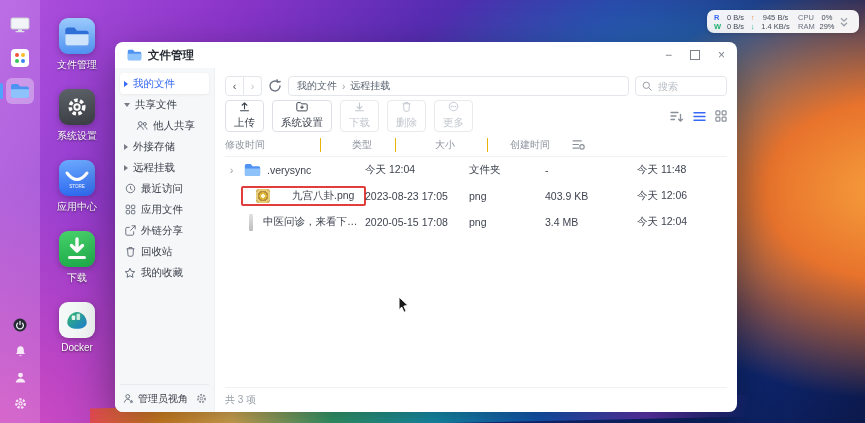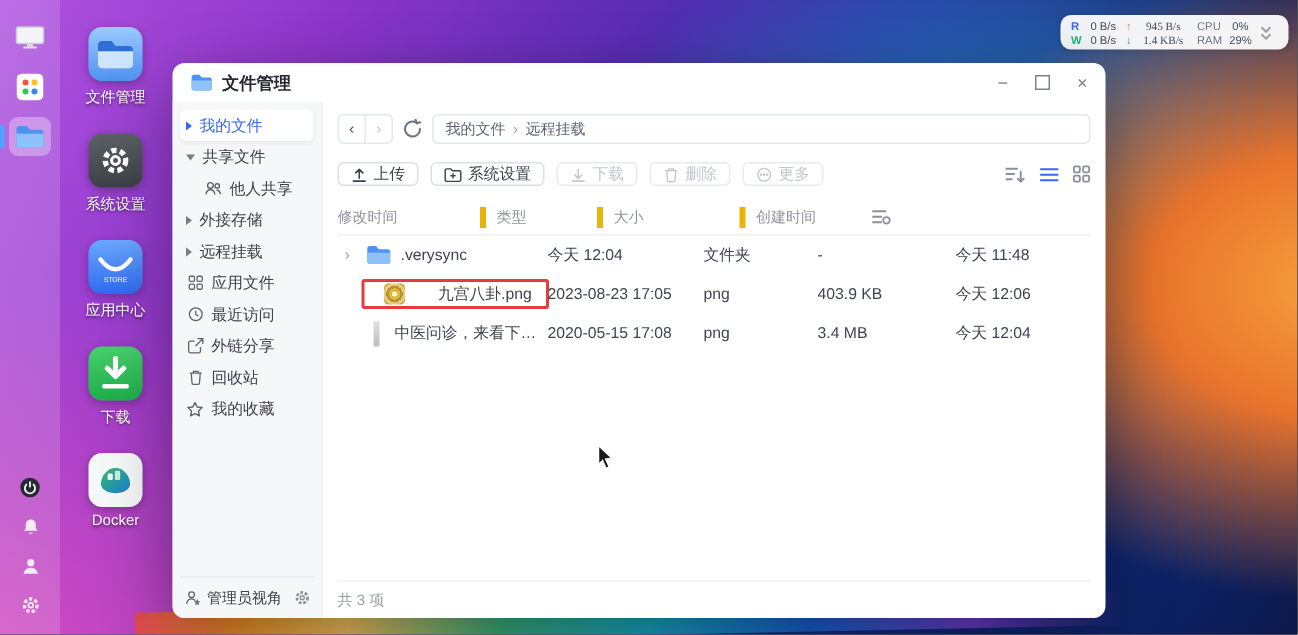--- a/index.html
+++ b/index.html
@@ -56,34 +56,34 @@
   .navgrp{display:flex;}
   .navbtn{width:17px;height:18px;border:1px solid #e3e6ea;background:#fff;display:flex;align-items:center;justify-content:center;font-size:11px;}
   .navbtn.b{border-radius:4px 0 0 4px;color:#4e5560;}
   .navbtn.f{border-radius:0 4px 4px 0;border-left:none;color:#c0c4cc;}
   .pathfield{flex:1;height:18px;border:1px solid #e3e6ea;border-radius:4px;display:flex;align-items:center;gap:5px;padding:0 8px;font-size:10px;color:#5a6472;}
   .psep{color:#9aa0a8;}
   .searchfield{width:78px;height:18px;border:1px solid #e3e6ea;border-radius:4px;display:flex;align-items:center;gap:4px;padding:0 6px;}
   .searchfield input{border:none;outline:none;width:100%;font-size:10px;color:#5a6472;font-family:inherit;background:transparent;}
   .searchfield input::placeholder{color:#b7bdc5;}
   .toolbar{height:26px;display:flex;align-items:center;gap:8px;margin-bottom:4px;}
-  .tbtn{height:16px;display:inline-flex;align-items:center;gap:4px;padding:0 8px;border:1px solid #dcdfe6;border-radius:4px;background:#fff;font-size:10.5px;color:#3c424d;}
+  .tbtn{height:32px;display:inline-flex;align-items:center;gap:4px;padding:0 8px;border:1px solid #dcdfe6;border-radius:4px;background:#fff;font-size:10.5px;color:#3c424d;flex-direction:column;}
   .tbtn.dis{color:#c2c7cf;border-color:#e8eaee;}
   .tbtn.dis svg *{stroke:#c2c7cf;}
   .tb-right{margin-left:auto;display:flex;align-items:center;gap:9px;}
   
   .thead{height:23px;display:flex;align-items:center;border-bottom:1px solid #f0f1f3;font-size:10px;color:#9095a0;}
   .trow{height:26px;display:flex;align-items:center;font-size:10.5px;color:#3f4450;}
   .c-name{flex:1;display:flex;align-items:center;gap:6px;min-width:0;}
   .c-mod{width:96px;flex:none;}
   .c-type{width:68px;flex:none;}
   .c-size{width:84px;flex:none;}
   .c-crea{width:70px;flex:none;}
   .c-cfg{width:20px;flex:none;display:flex;justify-content:flex-end;}
-  .thead .c-type,.thead .c-size,.thead .c-crea{border-left:4px solid #eab308;padding-left:7px;}
+  .thead .c-type,.thead .c-size,.thead .c-crea{border-left:1px solid #eab308;padding-left:7px;text-align:center;}
   .trow .c-type,.trow .c-size,.trow .c-crea{padding-left:8px;}
   .thead .c-type,.thead .c-size{margin-left:-1px;}
   .cb{width:11px;height:11px;border:1px solid #cdd2d9;border-radius:2px;background:#fff;flex:none;}
   .sortglyphs{margin-left:auto;margin-right:6px;display:flex;flex-direction:column;gap:1px;}
   .sg{width:0;height:0;border-left:3px solid transparent;border-right:3px solid transparent;}
   .sg.up{border-bottom:4px solid #b9bec6;}
   .sg.dn{border-top:4px solid #b9bec6;}
   .expander{width:13px;color:#9aa0a8;font-size:11px;text-align:center;flex:none;}
   .redbox{display:inline-flex;align-items:flex-end;gap:22px;border:2px solid #e23d3d;border-radius:2px;padding:1px 10px 1px 13px;margin-left:-3px;}
   .mandala{width:14px;height:14px;border-radius:3px;flex:none;
@@ -91,21 +91,21 @@
   .sliver{width:4px;height:17px;background:linear-gradient(180deg,#e2e2e2,#bdbdbd);border-radius:1px;flex:none;margin-left:5px;margin-right:4px;}
   .fname{white-space:nowrap;overflow:hidden;text-overflow:ellipsis;}
   .spacer{flex:1;position:relative;}
   .statusbar{height:24px;border-top:1px solid #eef0f2;display:flex;align-items:center;font-size:10px;color:#9aa0a8;}
   
   .stats{position:absolute;left:707px;top:10px;width:152px;height:23px;background:rgba(255,255,255,.94);border-radius:7px;
     box-shadow:0 1px 4px rgba(0,0,0,.15);display:flex;align-items:center;padding:0 5px 0 7px;box-sizing:border-box;z-index:6;}
   .stats .col{display:flex;flex-direction:column;justify-content:center;line-height:9px;font-size:7.5px;}
   .stats .col span{display:block;}
   .stats .num{text-align:center;color:#454c59;}
-  .w8{width:9px;} .w24{width:25px;} .w9{width:9px;text-align:center;} .w36{width:37px;font-family:Liberation Serif, serif;} .w20{width:20px;color:#6b7280;} .w16{width:18px;}
+  .w8{width:9px;} .w24{width:25px;} .w9{width:9px;text-align:center;} .w36{width:37px;} .w20{width:20px;color:#6b7280;} .w16{width:18px;}
   .rlab{color:#3568f5;font-weight:bold;} .wlab{color:#21b573;font-weight:bold;}
   .up{color:#f08a3c;} .dn2{color:#21b573;}
   .stats .chev{margin-left:3px;display:flex;}
   
   .cursor{position:absolute;left:398px;top:296px;z-index:40;}
   svg{display:block;}
 </style>
 </head>
 <body>
 
@@ -308,39 +308,39 @@
           <span>外接存储</span>
         </div>
         <div class="s-item">
           <span class="tri-r"></span>
           <span>远程挂载</span>
         </div>
         <div class="s-item">
           <span class="s-ic">
             <svg width="11" height="11" viewBox="0 0 14 14">
                 <g fill="none" stroke="#5a6472" stroke-width="1.1">
+                  <circle cx="7" cy="7" r="5.4"></circle>
+                  <path d="M7 4v3.2l2.3 1.4"></path>
+                </g>
+              </svg>
+          </span>
+          <span>最近访问</span>
+        </div>
+        <div class="s-item">
+          <span class="s-ic">
+            <svg width="11" height="11" viewBox="0 0 14 14">
+                <g fill="none" stroke="#5a6472" stroke-width="1.1">
                   <rect x="1.5" y="1.5" width="4.4" height="4.4" rx="1"></rect>
                   <rect x="8.1" y="1.5" width="4.4" height="4.4" rx="1"></rect>
                   <rect x="1.5" y="8.1" width="4.4" height="4.4" rx="1"></rect>
                   <rect x="8.1" y="8.1" width="4.4" height="4.4" rx="1"></rect>
                 </g>
               </svg>
           </span>
           <span>应用文件</span>
-        </div>
-        <div class="s-item">
-          <span class="s-ic">
-            <svg width="11" height="11" viewBox="0 0 14 14">
-                <g fill="none" stroke="#5a6472" stroke-width="1.1">
-                  <circle cx="7" cy="7" r="5.4"></circle>
-                  <path d="M7 4v3.2l2.3 1.4"></path>
-                </g>
-              </svg>
-          </span>
-          <span>最近访问</span>
         </div>
         <div class="s-item">
           <span class="s-ic">
             <svg width="11" height="11" viewBox="0 0 14 14">
                 <g fill="none" stroke="#5a6472" stroke-width="1.1">
                   <path d="M11 8v3.5c0 .8-.7 1.5-1.5 1.5H2.5C1.7 13 1 12.3 1 11.5V4.5C1 3.7 1.7 3 2.5 3H6"></path>
                   <path d="M8.5 1H13v4.5M13 1L6.8 7.2"></path>
                 </g>
               </svg>
           </span>
@@ -393,20 +393,29 @@
           <span>
             <svg width="14" height="14" viewBox="0 0 14 14">
                 <path d="M12 7A5 5 0 1 1 9.4 2.6" fill="none" stroke="#6b7280" stroke-width="1.4" stroke-linecap="round"></path>
                 <path d="M9 0.8l.8 2.3 2.3-.6" fill="none" stroke="#6b7280" stroke-width="1.4" stroke-linecap="round"></path>
               </svg>
           </span>
           <span class="pathfield">
             <span>我的文件</span>
             <span class="psep">›</span>
             <span>远程挂载</span>
+          </span>
+          <span class="searchfield">
+            <span>
+              <svg width="10" height="10" viewBox="0 0 14 14">
+                  <circle cx="6" cy="6" r="4.4" fill="none" stroke="#9aa0a8" stroke-width="1.4"></circle>
+                  <path d="M9.4 9.4L13 13" stroke="#9aa0a8" stroke-width="1.4" stroke-linecap="round"></path>
+                </svg>
+            </span>
+            <input type="text" placeholder="搜索" style="">
           </span>
         </div>
 
         <div class="toolbar">
           <button class="tbtn">
             <svg width="11" height="11" viewBox="0 0 14 14">
                 <g fill="none" stroke="#3c424d" stroke-width="1.4" stroke-linecap="round" stroke-linejoin="round">
                   <path d="M7 10V2.6M4 5.4L7 2.4l3 3"></path>
                   <path d="M2 12.4h10"></path>
                 </g>

